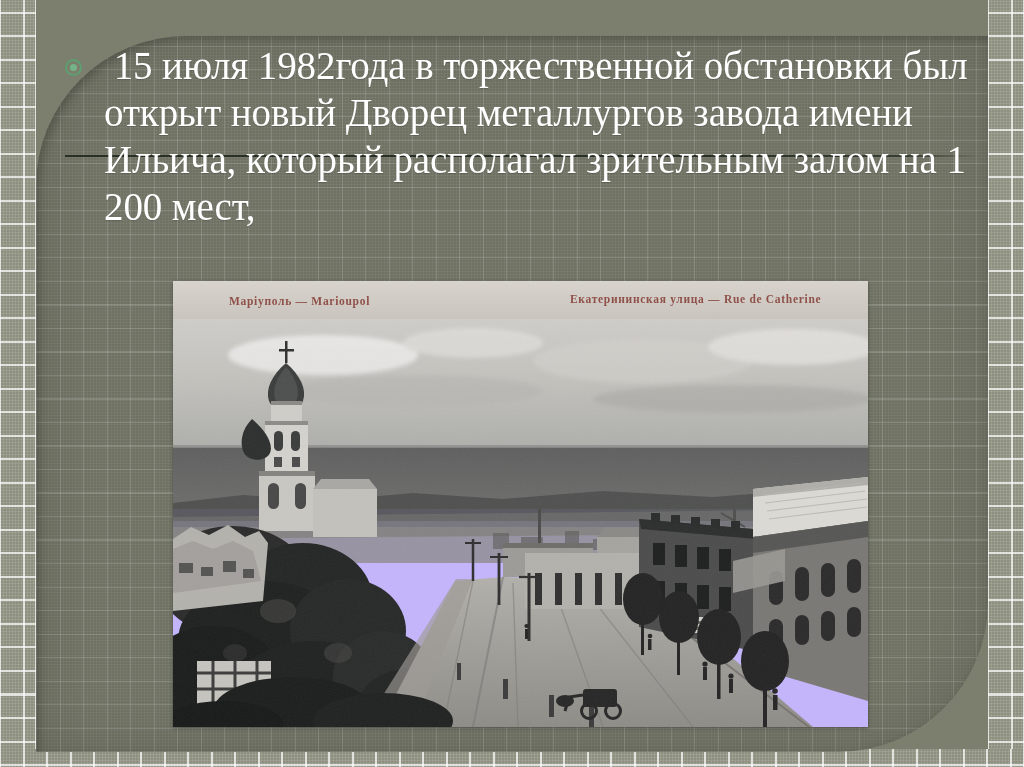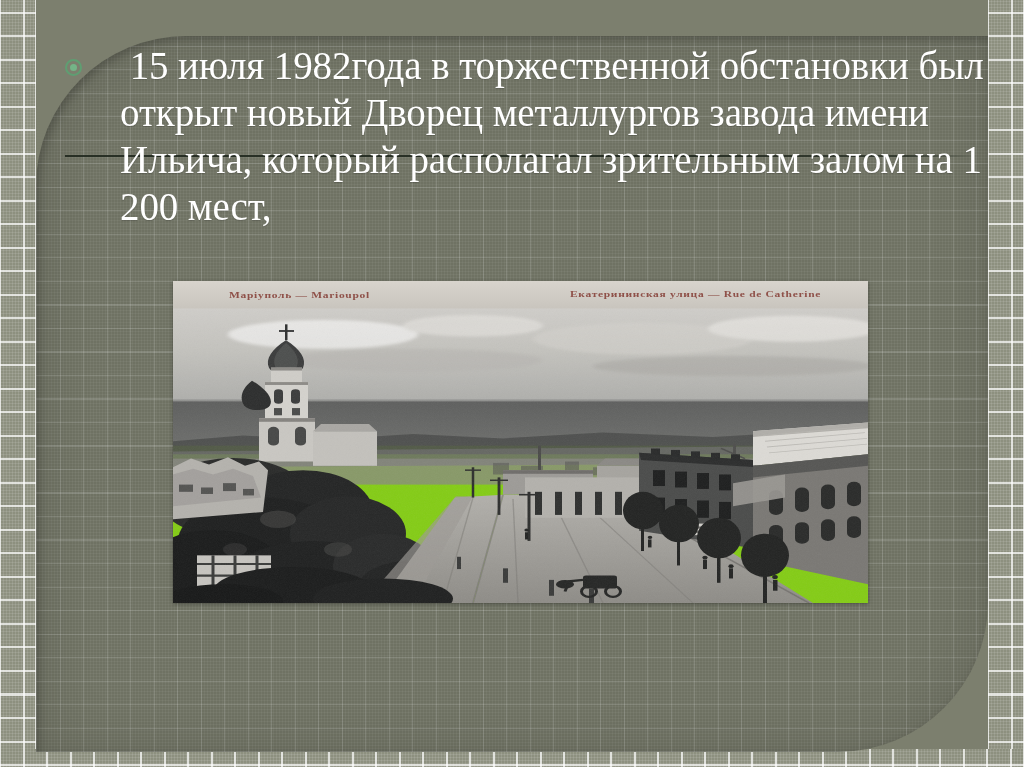--- a/index.html
+++ b/index.html
@@ -71,21 +71,21 @@
 
   
   #body-block {
     position: absolute;
     left: 60px;
     top: 42px;
     width: 940px;
   }
   #bullet-row {
     position: relative;
-    padding-left: 60px;
+    padding-left: 44px;
   }
   #bullet-icon {
     position: absolute;
     left: 5px;
     top: 17px;
     width: 17px;
     height: 17px;
     border: 2.5px solid #5f9e72;
     border-radius: 50%;
     box-sizing: border-box;
@@ -126,23 +126,23 @@
         rgba(30,38,28,0.70) 92%,
         rgba(30,38,28,0.0) 100%);
   }
 
   
   #photo-frame {
     position: absolute;
     left: 173px;
     top: 281px;
     width: 695px;
-    height: 322px;
+    height: 446px;
     overflow: hidden;
-    background: #84cc16;
+    background: #c4b5fd;
     box-shadow: 0 1px 4px rgba(0,0,0,0.35);
   }
   #photo-svg { display: block; width: 100%; height: 100%; }
 
   .pc-cap {
     font-family: "Liberation Serif", "DejaVu Serif", serif;
     font-size: 11.5px;
     font-weight: bold;
     fill: #8f5149;
     letter-spacing: 0.7px;

